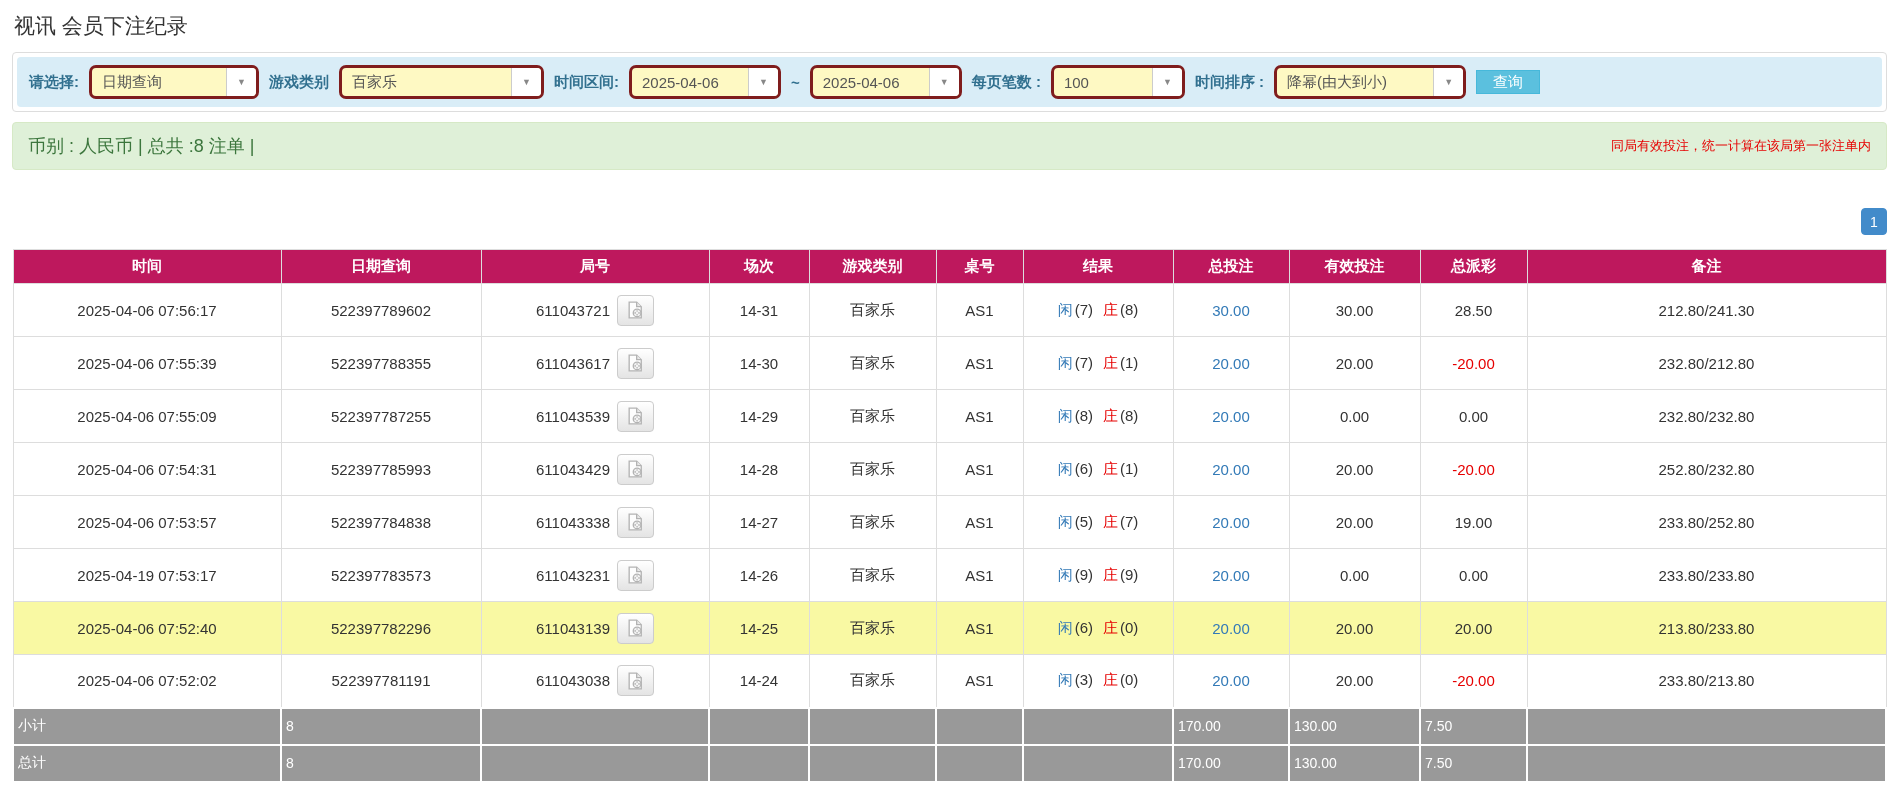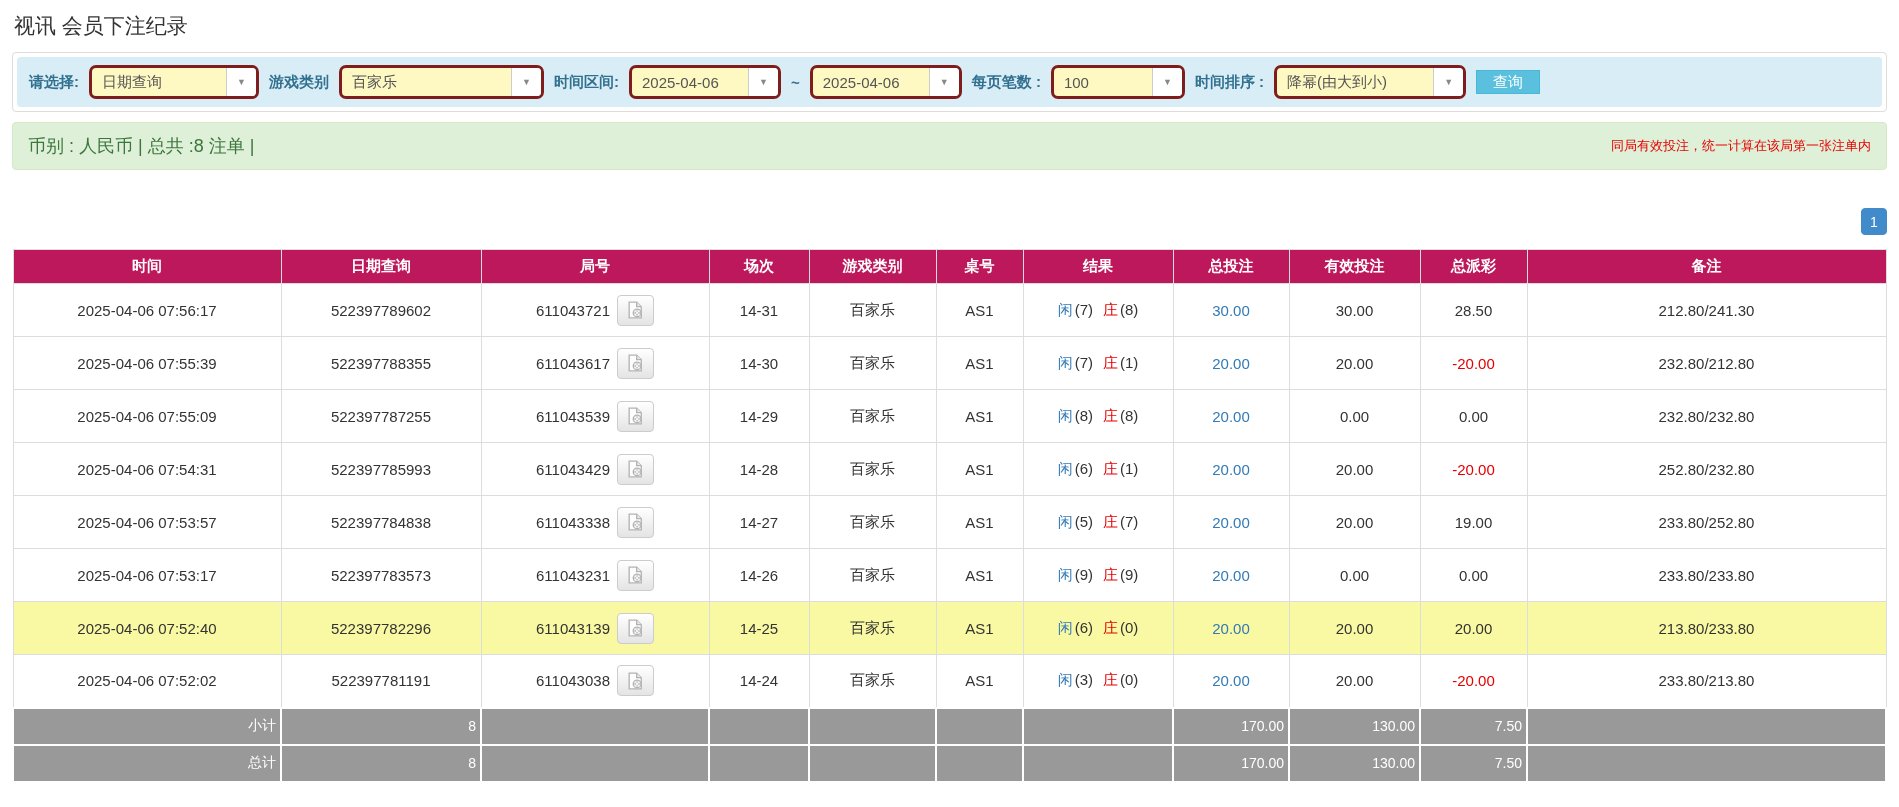--- a/index.html
+++ b/index.html
@@ -74,21 +74,21 @@
     background:#be185d; color:#fff; font-weight:bold; height:34px;
     border:1px solid #ddd; text-align:center; padding:0 4px;
   }
   tbody td {
     background:#fff; border:1px solid #ddd; height:53px;
     text-align:center; padding:0 4px; color:#333;
   }
   tbody tr.highlight td { background:#f9f9a3; }
   tfoot td {
     background:#999; color:#fff; border:2px solid #fff; height:37px;
-    text-align:right; padding:0 4px; font-size:14px;
+    text-align:left; padding:0 4px; font-size:14px;
   }
   .c-blue { color:#337ab7; }
   .c-red  { color:#e60000; }
   .result-cell span { margin:0 1px; }
   .result-gap { display:inline-block; width:6px; }
 
   .round-wrap { display:inline-flex; align-items:center; gap:7px; }
   .video-btn {
     width:37px; height:31px; border:1px solid #ccc; border-radius:4px;
     background:linear-gradient(#ffffff,#e4e4e4);
@@ -339,21 +339,21 @@
     <td>AS1</td>
     <td class="result-cell">
       <span class="c-blue">闲</span><span>(5)</span><span class="result-gap"></span><span class="c-red">庄</span><span>(7)</span>
     </td>
     <td class="c-blue">20.00</td>
     <td>20.00</td>
     <td>19.00</td>
     <td>233.80/252.80</td>
   </tr>
         <tr>
-    <td>2025-04-06 07:53:17</td>
+    <td>2025-04-19 07:53:17</td>
     <td>522397783573</td>
     <td>
       <span class="round-wrap">
         <span>611043231</span>
         <button class="video-btn">
           <svg width="20" height="20" viewBox="0 0 24 24" fill="none" stroke="#b3b3b3" stroke-width="1.6">
             <path d="M5 2.5 H14 L19.5 8 V21.5 H5 Z" fill="#fdfdfd"></path>
             <path d="M14 2.5 V8 H19.5" fill="#e9e9e9"></path>
             <circle cx="14.5" cy="15.5" r="4.6" fill="#f3f3f3"></circle>
             <circle cx="14.5" cy="13.2" r="1" fill="#b3b3b3" stroke="none"></circle>

